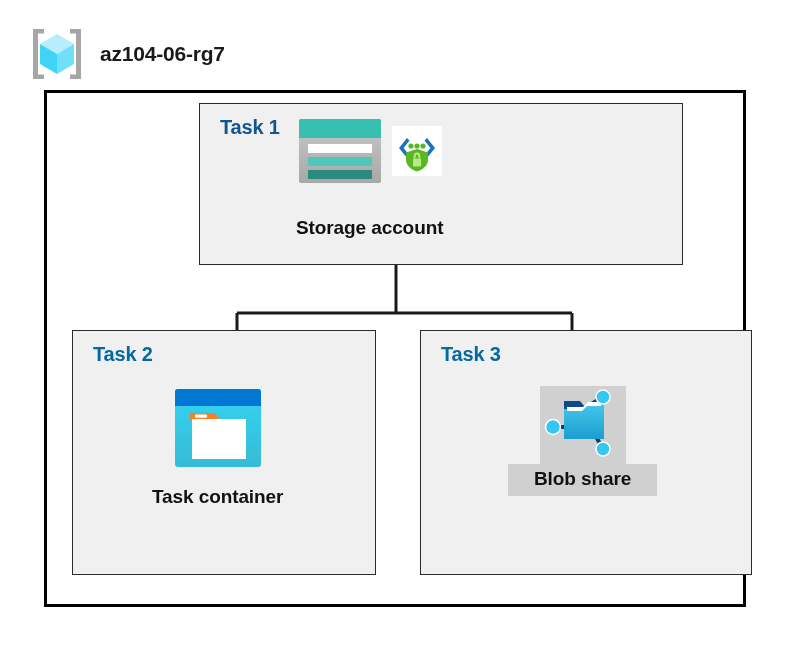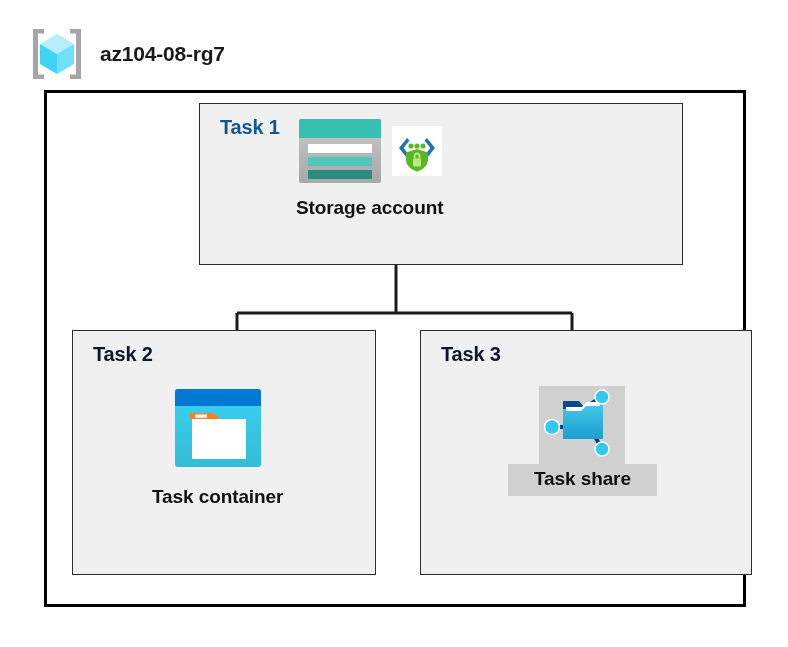--- a/index.html
+++ b/index.html
@@ -64,21 +64,21 @@
   .task-1 { left: 199px; top: 103px;  width: 484px; height: 162px; }
   .task-2 { left: 72px;  top: 330px;  width: 304px; height: 245px; }
   .task-3 { left: 420px; top: 330px;  width: 332px; height: 245px; }
 
   .task-label {
     position: absolute;
     left: 20px;
     top: 12px;
     font-size: 20px;
     font-weight: bold;
-    color: #0f172a;
+    color: #0369a1;
     letter-spacing: -0.2px;
   }
   .task-1 .task-label { color: #12568f; }
 
   
   .node {
     position: absolute;
     display: flex;
     flex-direction: column;
     align-items: center;
@@ -88,21 +88,21 @@
     font-weight: bold;
     color: #111111;
     white-space: nowrap;
     letter-spacing: -0.1px;
   }
   .node-caption.highlighted {
     background: #d0d0d0;
     padding: 4px 26px 6px 26px;
   }
 
-  .storage-node { left: 296px; top: 118px; }
+  .storage-node { left: 296px; top: 118px; gap: 20px; }
   .storage-icons {
     display: flex;
     align-items: center;
     gap: 10px;
     margin-bottom: 9px;
   }
   .blob-node  { left: 152px; top: 388px; }
   .blob-node .node-caption { margin-top: 14px; }
 
   .share-node { left: 508px; top: 386px; }
@@ -138,21 +138,21 @@
 
         <path d="M42 3 L53 3 L53 53 L42 53 L42 48.5 L48 48.5 L48 7.5 L42 7.5 Z" fill="#a6a6a6"></path>
 
         <path d="M29 8 L46 18 L29 28 L12 18 Z" fill="#b7edfc"></path>
 
         <path d="M12 18 L29 28 L29 48 L12 38 Z" fill="#3fd3f5"></path>
 
         <path d="M46 18 L46 38 L29 48 L29 28 Z" fill="#6fe0f7"></path>
       </svg>
     </span>
-    <span class="rg-title">az104-08-rg7</span>
+    <span class="rg-title">az104-06-rg7</span>
   </div>
 
   <div class="rg-box"></div>
 
   <svg class="connectors" xmlns="http://www.w3.org/2000/svg">
 
     <line x1="396" y1="265" x2="396" y2="313" stroke="#1a1a1a" stroke-width="3"></line>
 
     <line x1="237" y1="313" x2="572" y2="313" stroke="#1a1a1a" stroke-width="3"></line>
 
@@ -256,16 +256,16 @@
           <path d="M20 22 L38 22 L43 17 L60 17 L60 52 L20 52 Z" fill="url(#shareFolder)"></path>
 
           <path d="M23 20 L39 20 L44 15 L57 15 L57 19 L43 19 L38 24 L23 24 Z" fill="#ffffff"></path>
 
           <circle cx="59" cy="10" r="7" fill="#32c8f0" stroke="#ffffff" stroke-width="1.5"></circle>
           <circle cx="9" cy="40" r="7.5" fill="#32c8f0" stroke="#ffffff" stroke-width="1.5"></circle>
           <circle cx="59" cy="62" r="7" fill="#32c8f0" stroke="#ffffff" stroke-width="1.5"></circle>
         </svg>
       </span>
     </div>
-    <span class="node-caption highlighted">Task share</span>
+    <span class="node-caption highlighted">Blob share</span>
   </div>
 
 </div>
 
 </body></html>

